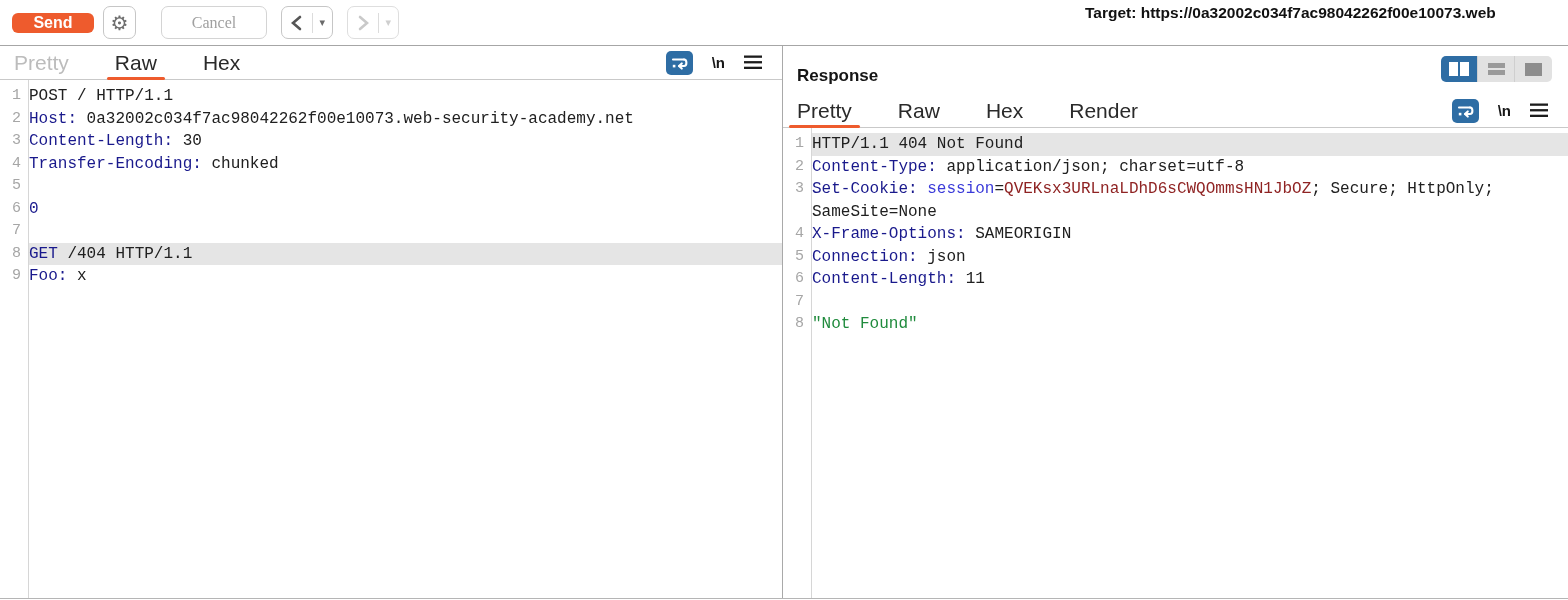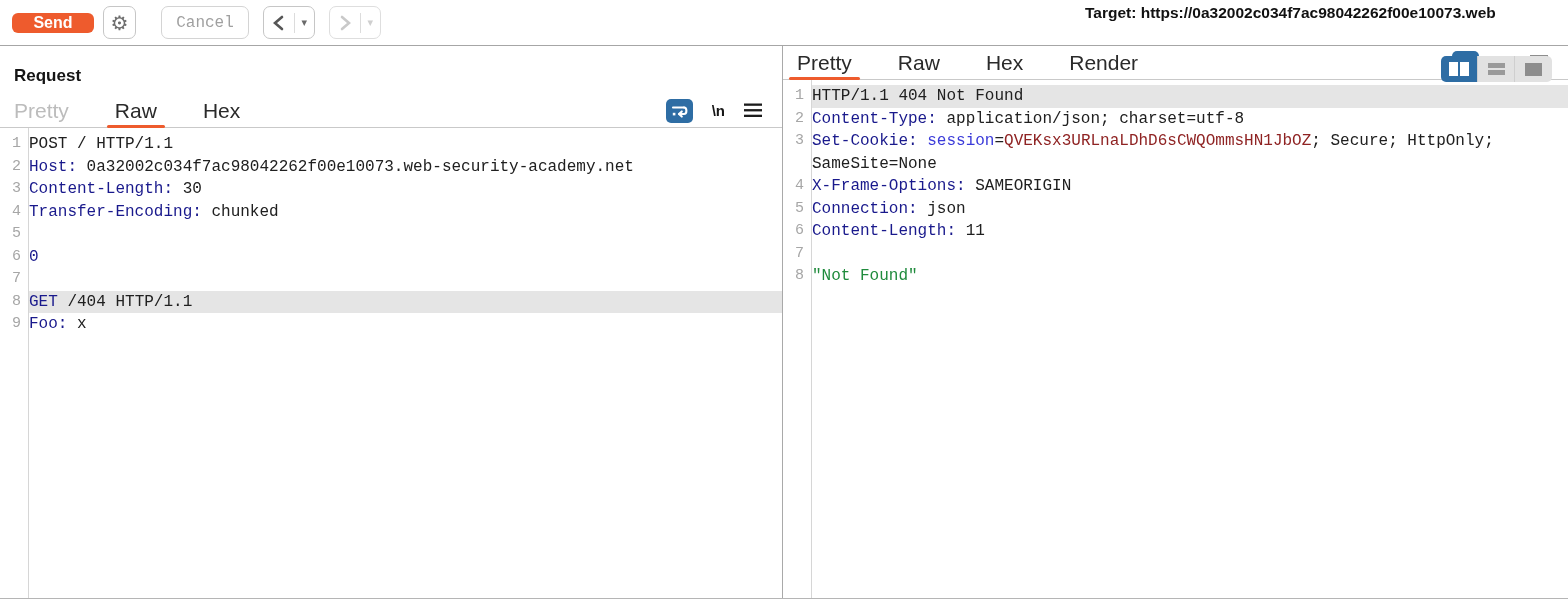--- a/index.html
+++ b/index.html
@@ -9,23 +9,23 @@
   
   .toolbar { position:relative; height:46px; display:flex; align-items:center;
              padding-left:12px; border-bottom:1px solid #a6a6a6; background:#fff; }
   .btn-send { width:82px; height:20px; border:none; border-radius:6px;
               background:var(--accent); color:#fff; font-weight:bold; font-size:16px;
               font-family:inherit; cursor:pointer; }
   .btn-gear { width:33px; height:33px; margin-left:9px; border:1px solid #c6c6c6;
               border-radius:7px; background:#fff; display:flex; align-items:center;
               justify-content:center; cursor:pointer; }
   .gear-glyph { font-size:20px; color:#6e6e6e; line-height:1; }
-  .btn-cancel { width:88px; height:33px; margin-left:25px; border:1px solid #d4d4d4;
+  .btn-cancel { width:106px; height:33px; margin-left:25px; border:1px solid #d4d4d4;
                 border-radius:7px; background:#fff; color:#a0a0a0; font-size:16px;
-                font-family:Liberation Mono, monospace; cursor:default; }
+                font-family:Liberation Serif, serif; cursor:default; }
   .btn-split { width:52px; height:33px; margin-left:14px; border:1px solid #c6c6c6;
                border-radius:7px; background:#fff; display:flex; align-items:center;
                justify-content:space-evenly; cursor:pointer; }
   .btn-split .vdiv { width:1px; height:20px; background:#dcdcdc; }
   .btn-split .caret { font-size:11px; color:#6a6a6a; }
   .btn-split.disabled { border-color:#dedede; }
   .btn-split.disabled .caret { color:#cfcfcf; }
   .target { position:absolute; left:1085px; top:4px; font-size:15.5px; font-weight:bold;
             color:#111; white-space:nowrap; }
 
@@ -111,21 +111,20 @@
     <span class="vdiv"></span>
     <span class="caret">▾</span>
   </div>
 
   <div class="target"><span>Target:</span> <span>https://0a32002c034f7ac98042262f00e10073.web</span></div>
 </div>
 
 <div class="main">
 
   <div class="panel left">
-    <div class="panel-title">Request</div>
     <div class="tabbar">
       <div class="tabs">
           <span class="tab disabled">Pretty</span>
           <span class="tab active">Raw</span>
           <span class="tab">Hex</span>
         </div>
       <div class="spacer"></div>
       <button class="icon-btn wrap-btn">
         <svg width="27" height="24" viewBox="0 0 27 24">
           <rect x="0" y="0" width="27" height="24" rx="5" fill="currentColor"></rect>
@@ -194,20 +193,21 @@
         <span class="bars">
             <span class="bar"></span>
             <span class="bar"></span>
           </span>
       </button>
       <button class="seg">
         <span class="block"></span>
       </button>
     </div>
 
+    <div class="panel-title">Response</div>
     <div class="tabbar">
       <div class="tabs">
           <span class="tab active">Pretty</span>
           <span class="tab">Raw</span>
           <span class="tab">Hex</span>
           <span class="tab">Render</span>
         </div>
       <div class="spacer"></div>
       <button class="icon-btn wrap-btn">
         <svg width="27" height="24" viewBox="0 0 27 24">

